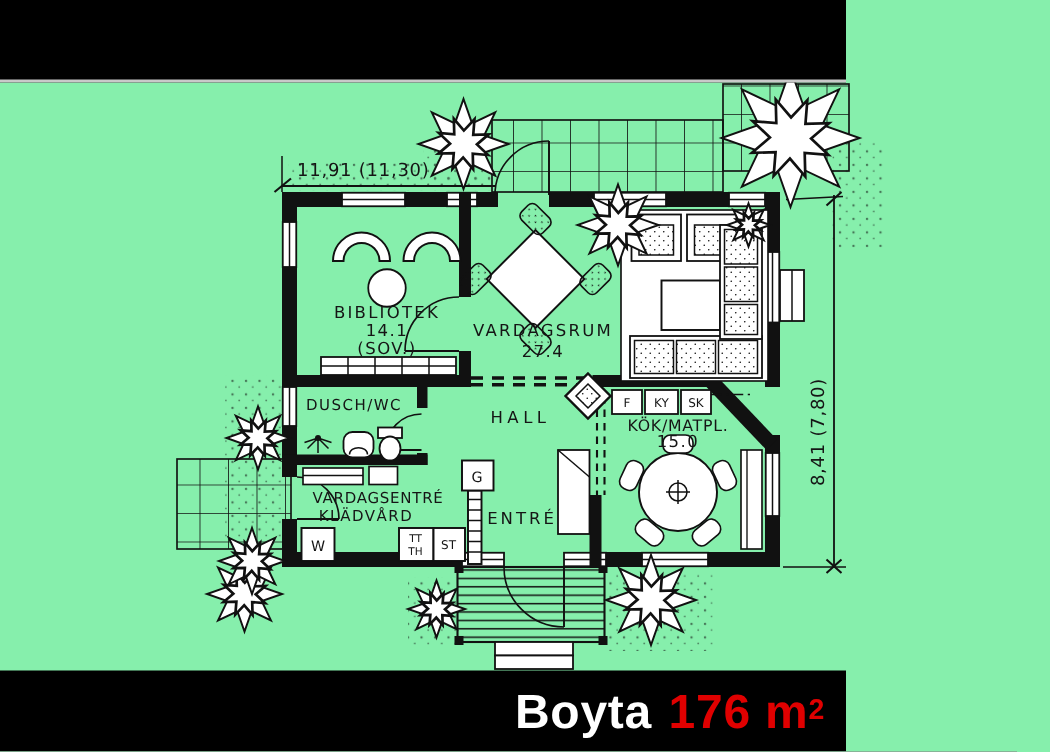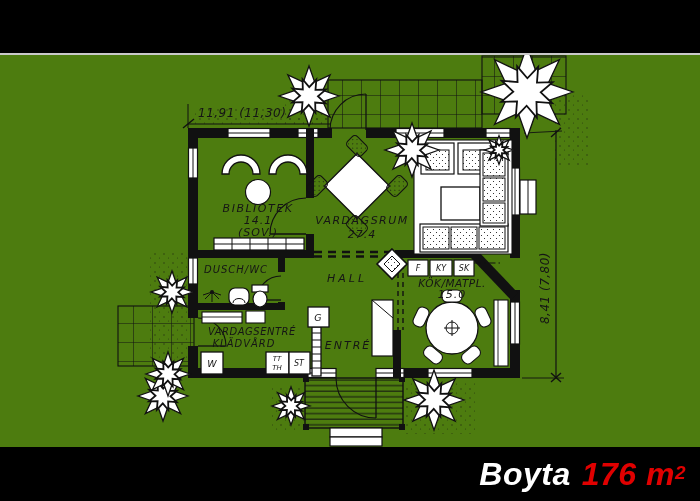--- a/index.html
+++ b/index.html
@@ -1,18 +1,18 @@
 <!DOCTYPE html>
 <html><head>
 <meta charset="utf-8">
 <style>
   html,body{margin:0;padding:0;background:#888;}
-  .stage{position:relative;width:700px;height:501px;background:#4d7c0f;overflow:hidden;
-         font-family:"DejaVu Sans",sans-serif;font-style:italic;}
-  .bar{position:absolute;left:0;width:700px;background:#000;}
+  .stage{position:relative;width:700px;height:501px;background:#86efac;overflow:hidden;
+         font-family:"DejaVu Sans",sans-serif;}
+  .bar{position:absolute;left:0;width:564px;background:#000;}
   .bar-top{top:0;height:53px;border-bottom:2px solid #c9c9c9;}
   .bar-bottom{bottom:0;height:54px;display:flex;align-items:center;justify-content:flex-end;
               padding-right:14px;box-sizing:border-box;}
   .boyta{font-family:"Liberation Sans",sans-serif;font-weight:bold;font-size:32px;color:#fff;
          letter-spacing:.5px;}
   .boyta .val{color:#e00000;margin-left:11px;}
   .boyta sup{font-size:19px;vertical-align:6px;}
   svg{position:absolute;left:0;top:0;}
   svg text{fill:#151515;font-family:"DejaVu Sans",sans-serif;}
   .roomname{font-size:11px;letter-spacing:1.5px;font-weight:500;}

